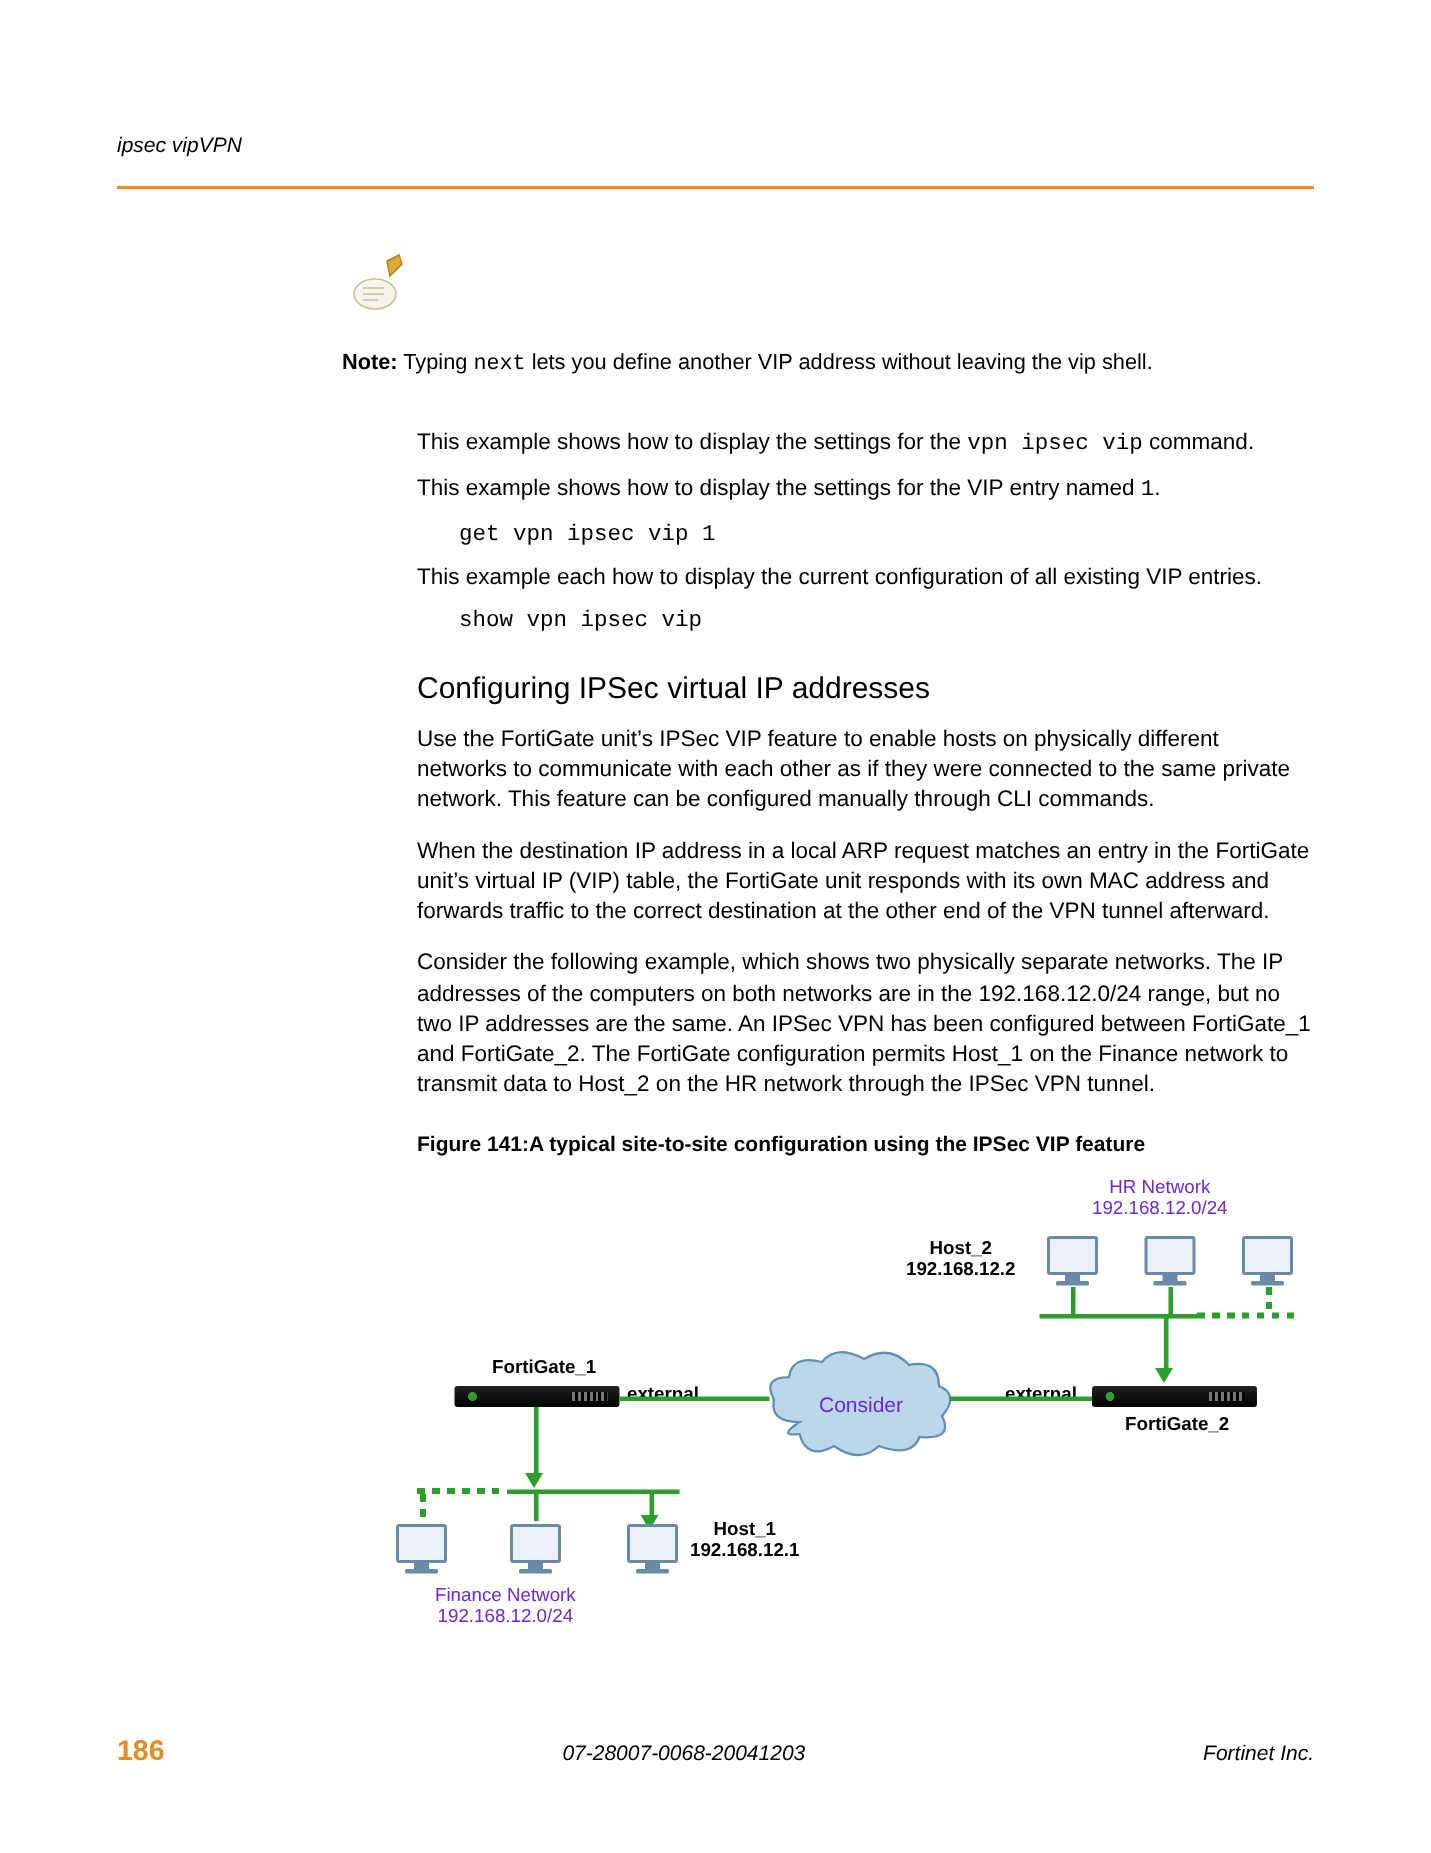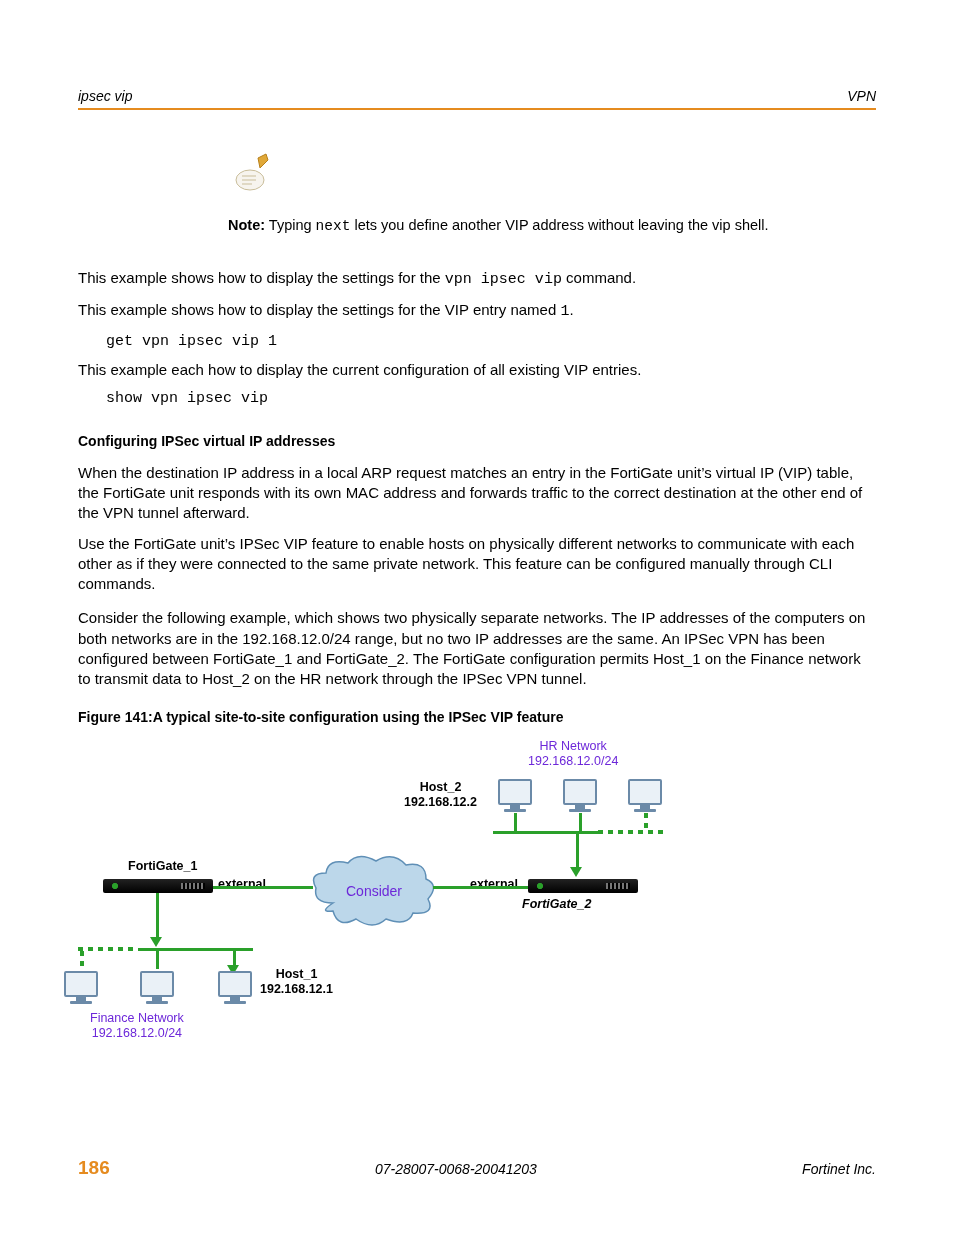--- a/index.html
+++ b/index.html
@@ -12,24 +12,23 @@
   }
   .page {
     width: 954px;
     height: 1235px;
     position: relative;
     box-sizing: border-box;
     padding: 88px 78px 0 78px;
   }
   .header {
     display: flex;
-    justify-content: space-between;
     font-style: italic;
     font-size: 14px;
-    padding-bottom: 4px;
+    padding-bottom: 20px;
   }
   .header-rule {
     border: none;
     border-top: 2px solid #e58b1f;
     margin: 0 0 40px 0;
   }
   .note-block {
     display: flex;
     align-items: flex-start;
     margin-left: 150px;
@@ -40,35 +39,36 @@
     width: 60px;
     flex: none;
   }
   .note-text {
     font-size: 14.5px;
     padding-top: 16px;
   }
   .note-text b { font-weight: bold; }
   .mono { font-family: "Courier New", Courier, monospace; }
   .content {
+    margin-left: 200px;
     margin-right: 0;
   }
   .content p {
     margin: 0 0 10px 0;
     line-height: 1.35;
     font-size: 15px;
   }
   .code-block {
     font-family: "Courier New", Courier, monospace;
     margin: 6px 0 10px 28px;
     font-size: 15px;
   }
   h2.section {
-    font-size: 14px;
-    font-weight: bold;
+    font-size: 20px;
+    font-weight: normal;
     margin: 26px 0 12px 0;
   }
   .fig-caption {
     font-weight: bold;
     font-size: 14px;
     margin: 20px 0 14px 0;
   }
   .diagram {
     position: relative;
     width: 598px;
@@ -188,22 +188,22 @@
     <p>
       <span>This example shows how to display the settings for the VIP entry named </span><span class="mono">1</span><span>.</span>
     </p>
     <div class="code-block">get vpn ipsec vip 1</div>
 
     <p>This example each how to display the current configuration of all existing VIP entries.</p>
     <div class="code-block">show vpn ipsec vip</div>
 
     <h2 class="section">Configuring IPSec virtual IP addresses</h2>
 
+    <p>Use the FortiGate unit’s IPSec VIP feature to enable hosts on physically different networks to communicate with each other as if they were connected to the same private network. This feature can be configured manually through CLI commands.</p>
     <p style="margin-top:14px">When the destination IP address in a local ARP request matches an entry in the FortiGate unit’s virtual IP (VIP) table, the FortiGate unit responds with its own MAC address and forwards traffic to the correct destination at the other end of the VPN tunnel afterward.</p>
-    <p>Use the FortiGate unit’s IPSec VIP feature to enable hosts on physically different networks to communicate with each other as if they were connected to the same private network. This feature can be configured manually through CLI commands.</p>
     <p style="margin-top:14px">Consider the following example, which shows two physically separate networks. The IP addresses of the computers on both networks are in the 192.168.12.0/24 range, but no two IP addresses are the same. An IPSec VPN has been configured between FortiGate_1 and FortiGate_2. The FortiGate configuration permits Host_1 on the Finance network to transmit data to Host_2 on the HR network through the IPSec VPN tunnel.</p>
 
     <div class="fig-caption">Figure 141:A typical site-to-site configuration using the IPSec VIP feature</div>
 
     <div class="diagram">
 
       <div class="dlabel blue" style="left:450px;top:0;">
         <span>HR Network</span><br>
         <span>192.168.12.0/24</span>
       </div>
@@ -238,21 +238,21 @@
 
       <div class="vline" style="left:498px;top:92px;height:40px;"></div>
       <div class="arrow-down" style="left:492px;top:128px;"></div>
 
       <div class="dlabel" style="left:50px;top:120px;">FortiGate_1</div>
       <div class="dlabel" style="left:140px;top:138px;">external</div>
       <div class="dlabel" style="left:392px;top:138px;">external</div>
 
       <div class="device" style="left:25px;top:140px;"></div>
       <div class="device" style="left:450px;top:140px;"></div>
-      <div class="dlabel" style="left:444px;top:158px;font-style:italic;">FortiGate_2</div>
+      <div class="dlabel" style="left:472px;top:158px;">FortiGate_2</div>
 
       <div class="cloud" style="left:230px;top:114px;">
         <svg width="130" height="76" viewBox="0 0 130 76">
           <path d="M25 50 Q5 50 8 35 Q0 20 18 20 Q20 5 40 10 Q50 -2 68 8 Q85 -2 98 12 Q118 8 118 26 Q132 32 120 46 Q128 62 105 60 Q100 74 78 66 Q65 78 48 66 Q30 76 25 58 Q10 60 25 50 Z" fill="#bcd7ea" stroke="#5f8fb6" stroke-width="1.5"></path>
         </svg>
       </div>
       <div class="dlabel blue" style="left:268px;top:144px;font-size:14px;">Consider</div>
 
       <div class="hline" style="left:135px;top:147px;width:100px;"></div>
       <div class="hline" style="left:355px;top:147px;width:95px;"></div>

